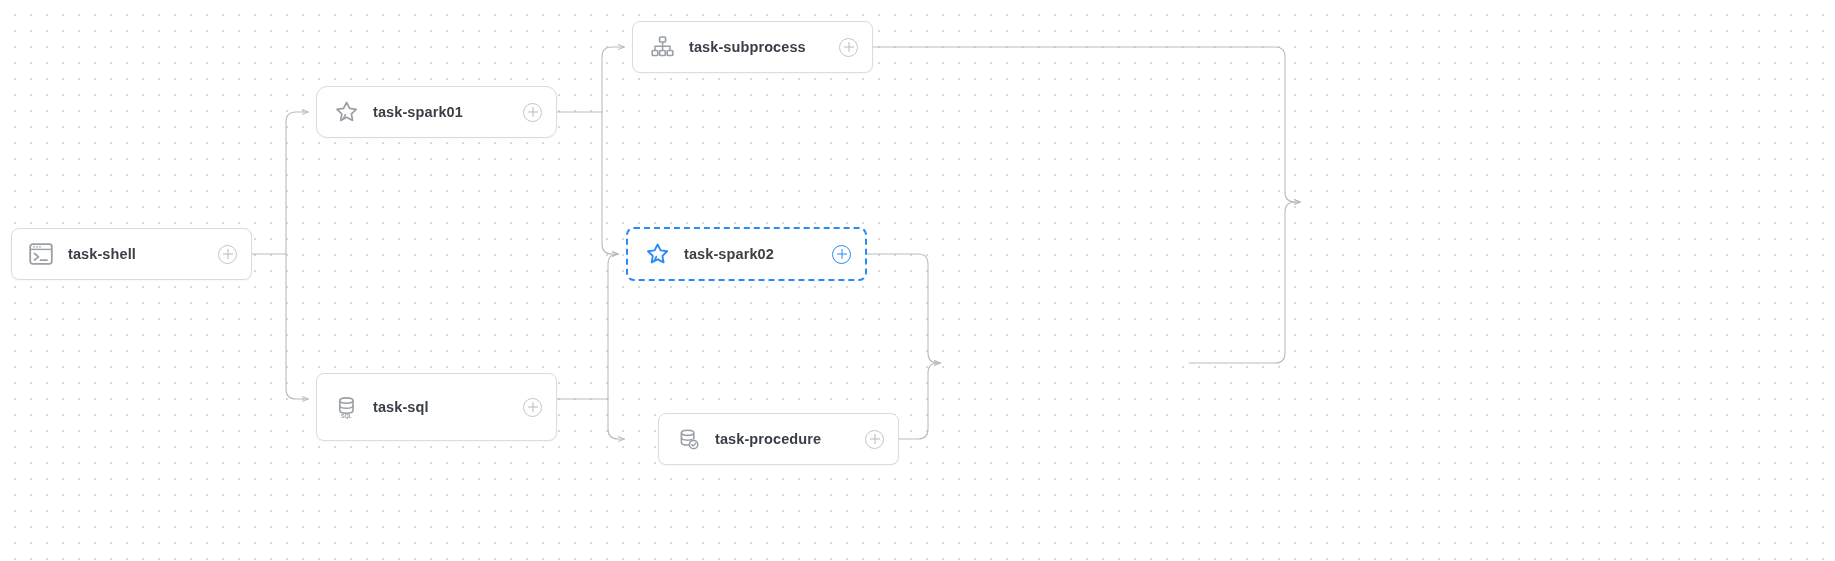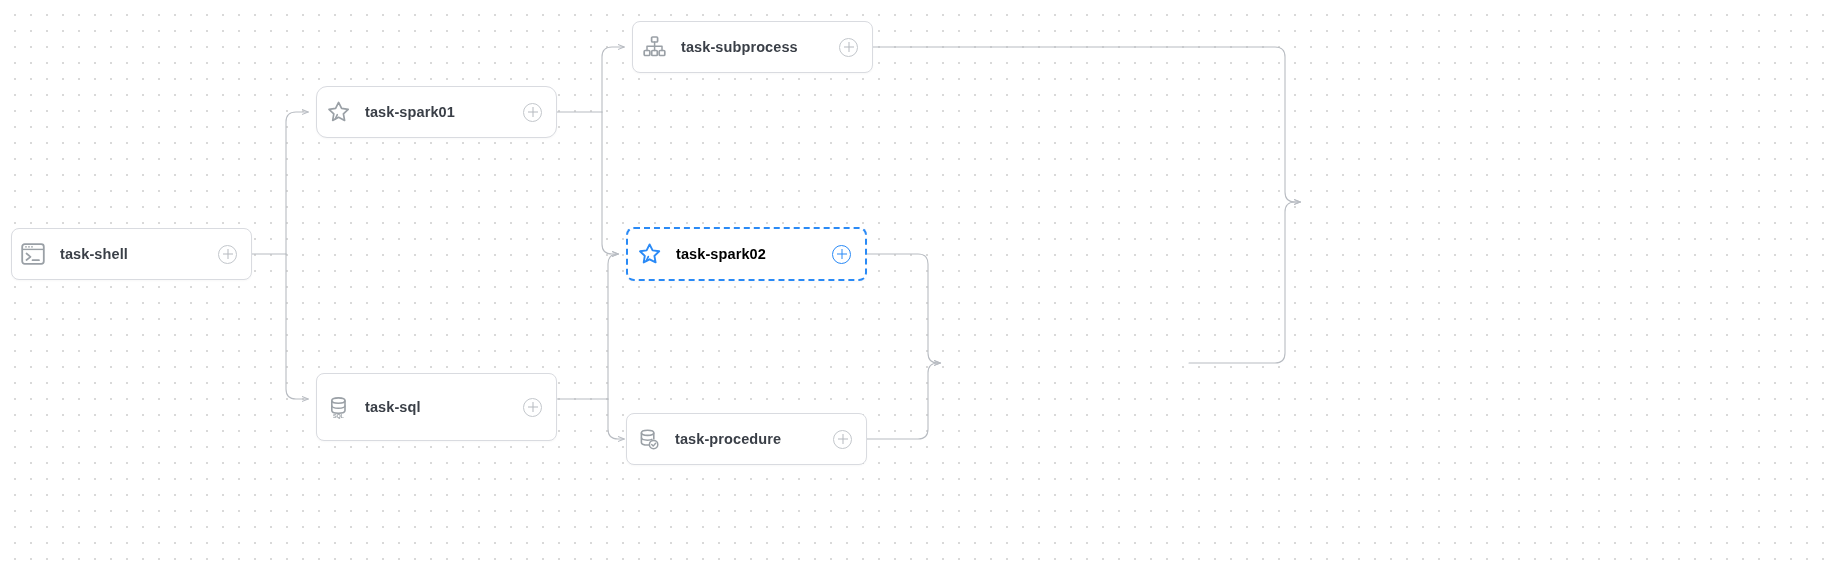--- a/index.html
+++ b/index.html
@@ -27,21 +27,21 @@
     pointer-events: none;
   }
   .node {
     position: absolute;
     box-sizing: border-box;
     background: #ffffff;
     border: 1px solid #d9dbe0;
     border-radius: 8px;
     display: flex;
     align-items: center;
-    padding: 0 14px 0 8px;
+    padding: 0 14px 0 16px;
     box-shadow: 0 1px 2px rgba(0,0,0,0.03);
   }
   .node.selected {
     border: 2px dashed #2a8af6;
     background: #ffffff;
   }
   .node-icon {
     flex: 0 0 auto;
     width: 26px;
     height: 26px;
@@ -55,21 +55,21 @@
     flex: 1 1 auto;
     margin-left: 14px;
     font-size: 14.5px;
     font-weight: bold;
     color: #3a3f47;
     letter-spacing: 0.1px;
     white-space: nowrap;
     overflow: hidden;
     text-overflow: ellipsis;
   }
-  .node.selected .node-label { color: #000000; }
+  .node.selected .node-label { color: #404040; }
   .node.selected .node-icon { color: #2a8af6; }
   .node-plus {
     flex: 0 0 auto;
     width: 17px;
     height: 17px;
     border-radius: 50%;
     border: 1px solid #c3c7cc;
     position: relative;
     cursor: pointer;
     margin-left: 10px;
@@ -191,21 +191,21 @@
     <span class="node-icon">
       <svg width="25" height="25" viewBox="0 0 25 25">
         <path d="M12.6,2.4 L15.6,8.4 L22.2,9.3 L17.4,13.9 L18.6,20.4 L12.6,17.3 L6.7,20.4 L7.8,13.9 L3,9.3 L9.6,8.4 Z" fill="none" stroke="currentColor" stroke-width="1.9" stroke-linejoin="round"></path>
         <path d="M11.3,14.6 L9.2,19.1" fill="none" stroke="currentColor" stroke-width="1.7" stroke-linecap="round"></path>
       </svg>
     </span>
     <span class="node-label">task-spark02</span>
     <span class="node-plus"></span>
   </div>
 
-  <div class="node" style="left:626px; top:413px; width:241px; height:52px;">
+  <div class="node" style="left:658px; top:413px; width:241px; height:52px;">
     <span class="node-icon">
       <svg width="25" height="25" viewBox="0 0 25 25">
         <ellipse cx="11.6" cy="5.8" rx="6.2" ry="2.6" fill="none" stroke="currentColor" stroke-width="1.6"></ellipse>
         <path d="M5.4,5.8 L5.4,15.4 C5.4,16.85 8.2,18 11.6,18 C13.1,18 14.5,17.78 15.6,17.4" fill="none" stroke="currentColor" stroke-width="1.6"></path>
         <path d="M17.8,5.8 L17.8,12.4" fill="none" stroke="currentColor" stroke-width="1.6"></path>
         <path d="M5.4,10.6 C5.4,12.05 8.2,13.2 11.6,13.2 C13.6,13.2 15.4,12.8 16.5,12.2" fill="none" stroke="currentColor" stroke-width="1.4"></path>
         <circle cx="17.6" cy="17.6" r="4.2" fill="#ffffff" stroke="currentColor" stroke-width="1.5"></circle>
         <path d="M15.7,17.6 L17.2,19.1 L19.6,16.2" fill="none" stroke="currentColor" stroke-width="1.4" stroke-linecap="round" stroke-linejoin="round"></path>
       </svg>
     </span>

